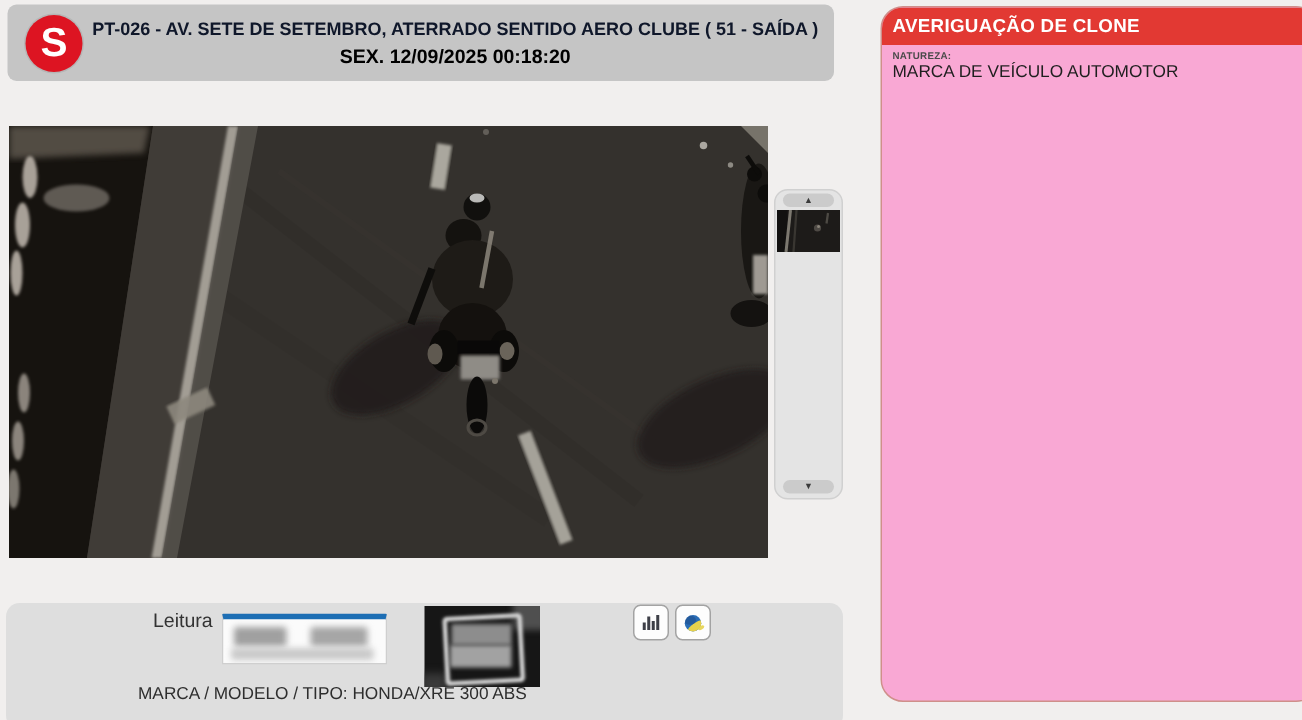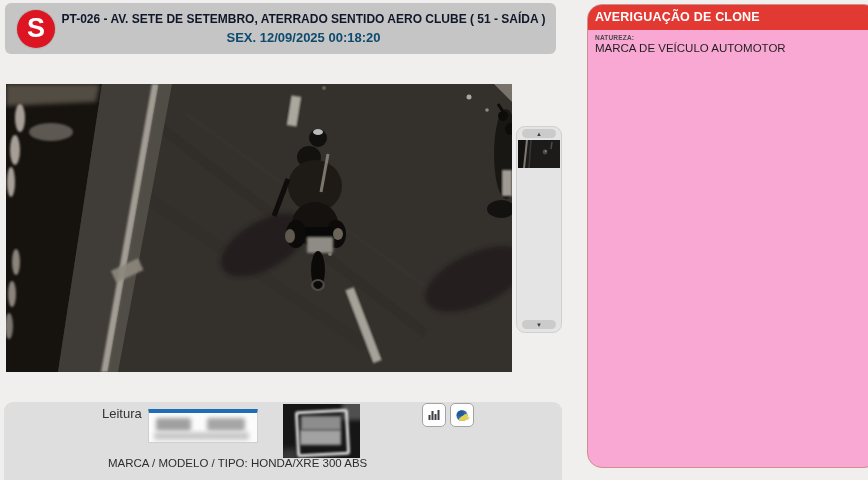--- a/index.html
+++ b/index.html
@@ -18,21 +18,21 @@
   }
   .logo{
     position:absolute;left:12px;top:7px;width:38px;height:38px;border-radius:50%;
     background:#dd1422;display:flex;align-items:center;justify-content:center;
     box-shadow:0 0 0 1px rgba(0,0,0,.08);
   }
   .logo span{color:#fff;font-weight:bold;font-size:27px;line-height:1;transform:translateY(-1px);}
   .titles{position:absolute;left:54px;right:8px;top:0;height:100%;
     display:flex;flex-direction:column;align-items:center;justify-content:center;gap:4px;}
   .t1{font-size:12px;font-weight:bold;color:#0f172a;white-space:nowrap;}
-  .t2{font-size:13px;font-weight:bold;color:#0c4a6e;}
+  .t2{font-size:13px;font-weight:bold;color:#000000;}
 
   
   .photo{left:6px;top:84px;width:506px;height:288px;background:#35322e;}
   .photo svg{display:block;}
 
   
   .strip{
     left:516px;top:126px;width:46px;height:207px;
     background:#e4e4e4;border:1px solid #d0d0d0;border-radius:9px;
     box-sizing:border-box;
@@ -92,21 +92,21 @@
   .pblock.bot{left:17px;top:26px;width:41px;height:15px;background:#a2a2a2;}
 
   .tool{
     position:absolute;top:1px;width:24px;height:24px;
     background:#fdfdfd;border:1px solid #a3a3a3;border-radius:5px;
     display:flex;align-items:center;justify-content:center;padding:0;cursor:pointer;
   }
   .tool.b1{left:418px;}
   .tool.b2{left:446px;}
 
-  .marca{position:absolute;left:88px;top:55px;font-size:11.5px;color:#2e2e2e;margin-left:16px;}
+  .marca{position:absolute;left:88px;top:55px;font-size:11.5px;color:#2e2e2e;}
 </style>
 </head>
 <body>
 
 <div class="app">
 
   <header class="abs topbar">
     <div class="logo">
       <span>S</span>
     </div>

